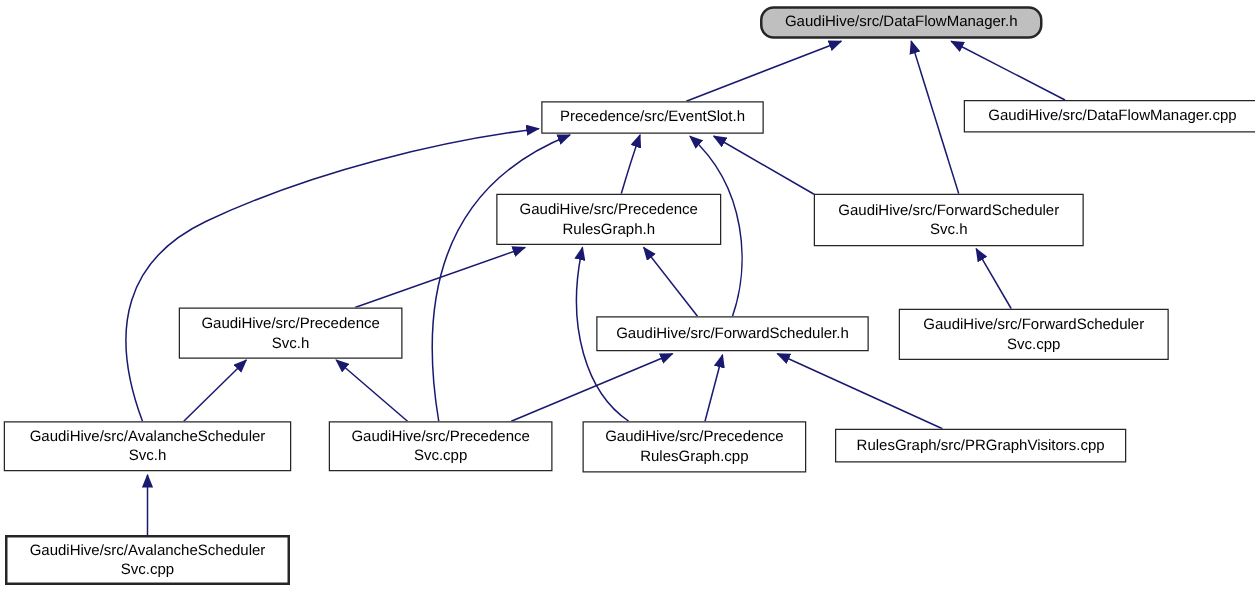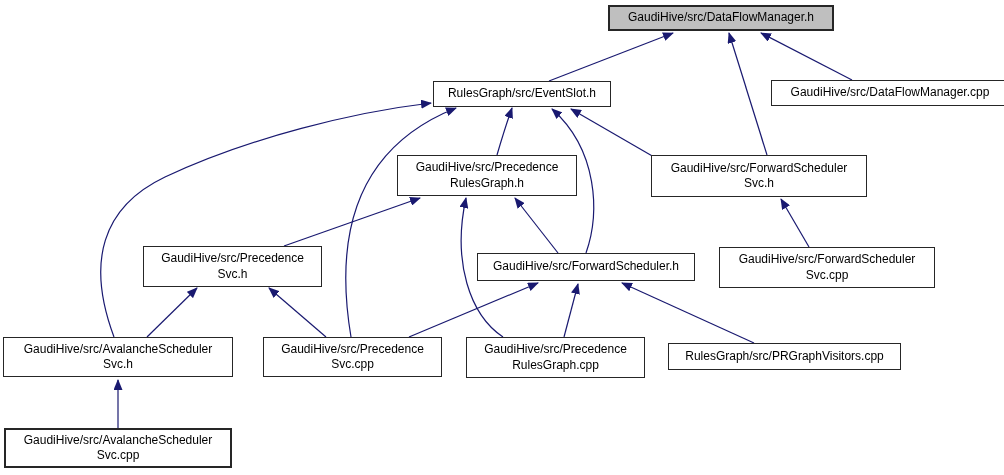--- a/index.html
+++ b/index.html
@@ -13,21 +13,21 @@
   #edges{position:absolute;left:0;top:0;z-index:1;}
   .node{
     position:absolute;z-index:2;box-sizing:border-box;
     background:#ffffff;border:1px solid #262626;
     display:flex;align-items:center;justify-content:center;
     text-align:center;color:#000;
     font-size:12px;line-height:15.5px;
     cursor:pointer;
   }
   .node .lbl{white-space:pre-line;}
-  .node.root{background:#bfbfbf;border-width:2px;}
+  .node.root{background:#bfbfbf;border-width:2px;border-radius:11px;}
   .node.bold-border{border-width:2px;}
 </style>
 </head>
 <body>
 
 <div id="canvas">
 
   <svg id="edges" width="1004" height="475" viewBox="0 0 1004 475" xmlns="http://www.w3.org/2000/svg">
     <defs>
       <marker id="arrowhead" viewBox="0 0 11 9" refX="10" refY="4.5" markerWidth="11" markerHeight="9" markerUnits="userSpaceOnUse" orient="auto">
@@ -54,21 +54,21 @@
       <path d="M754,343 L622,283" marker-end="url(#arrowhead)"></path>
       <path d="M118,428 L118,380" marker-end="url(#arrowhead)"></path>
     </g>
   </svg>
 
   <div class="node root" style="left:608px;top:5px;width:226px;height:26px;">
     <span class="lbl">GaudiHive/src/DataFlowManager.h</span>
   </div>
 
   <div class="node" style="left:433px;top:81px;width:178px;height:26px;">
-    <span class="lbl">RulesGraph/src/EventSlot.h</span>
+    <span class="lbl">Precedence/src/EventSlot.h</span>
   </div>
 
   <div class="node" style="left:771px;top:80px;width:238px;height:26px;">
     <span class="lbl">GaudiHive/src/DataFlowManager.cpp</span>
   </div>
 
   <div class="node" style="left:397px;top:155px;width:180px;height:41px;">
     <span class="lbl">GaudiHive/src/Precedence
 RulesGraph.h</span>
   </div>

